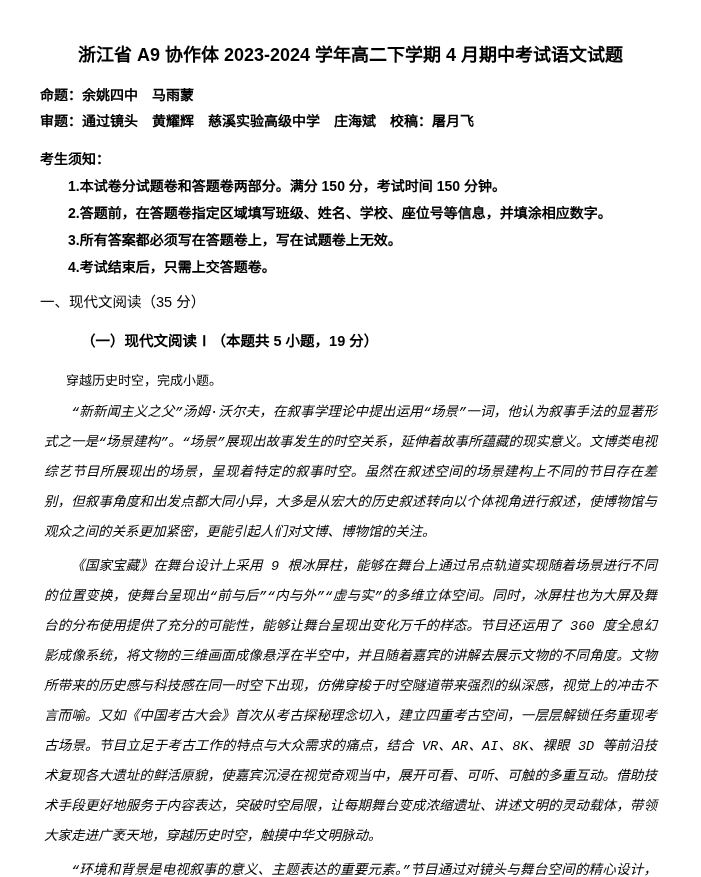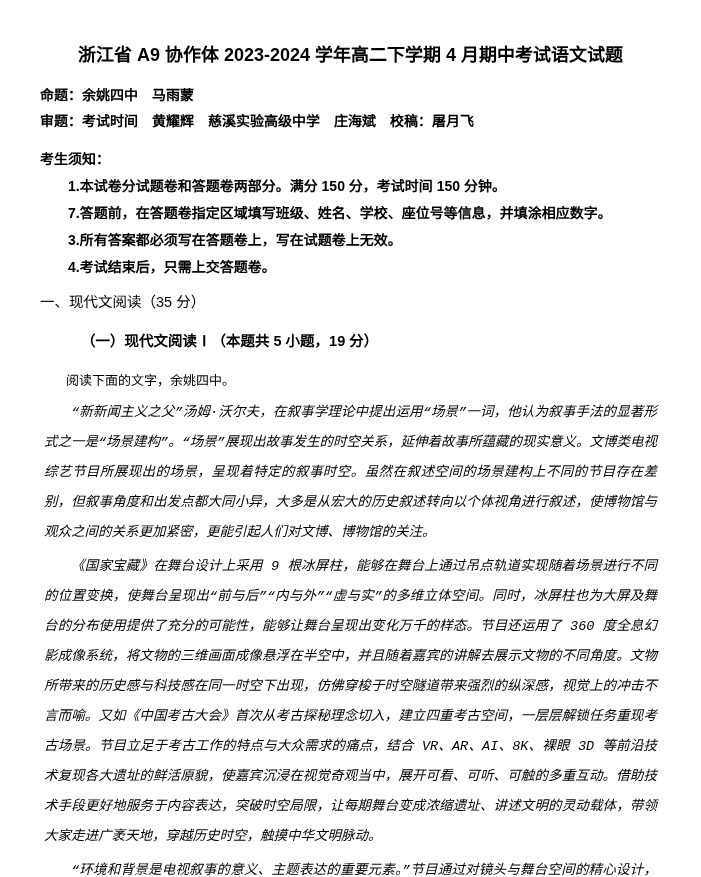--- a/index.html
+++ b/index.html
@@ -80,35 +80,35 @@
 </style>
 </head>
 <body>
 
 <div class="page">
 
   <h1 class="title">浙江省 A9 协作体 2023-2024 学年高二下学期 4 月期中考试语文试题</h1>
 
   <p class="byline">命题：余姚四中　马雨蒙</p>
 
-  <p class="byline">审题：考试时间　黄耀辉　慈溪实验高级中学　庄海斌　校稿：屠月飞</p>
+  <p class="byline">审题：通过镜头　黄耀辉　慈溪实验高级中学　庄海斌　校稿：屠月飞</p>
 
   <div>
     <p class="notice-head">考生须知：</p>
     <p class="notice-item">1.本试卷分试题卷和答题卷两部分。满分 150 分，考试时间 150 分钟。</p>
-    <p class="notice-item">7.答题前，在答题卷指定区域填写班级、姓名、学校、座位号等信息，并填涂相应数字。</p>
+    <p class="notice-item">2.答题前，在答题卷指定区域填写班级、姓名、学校、座位号等信息，并填涂相应数字。</p>
     <p class="notice-item">3.所有答案都必须写在答题卷上，写在试题卷上无效。</p>
     <p class="notice-item">4.考试结束后，只需上交答题卷。</p>
   </div>
 
   <p class="section-head">一、现代文阅读（35 分）</p>
 
   <p class="subsection-head">（一）现代文阅读Ⅰ（本题共 5 小题，19 分）</p>
 
-  <p class="instruction">阅读下面的文字，余姚四中。</p>
+  <p class="instruction">穿越历史时空，完成小题。</p>
 
   <div class="passage">
     <p>“新新闻主义之父”汤姆·沃尔夫，在叙事学理论中提出运用“场景”一词，他认为叙事手法的显著形式之一是“场景建构”。“场景”展现出故事发生的时空关系，延伸着故事所蕴藏的现实意义。文博类电视综艺节目所展现出的场景，呈现着特定的叙事时空。虽然在叙述空间的场景建构上不同的节目存在差别，但叙事角度和出发点都大同小异，大多是从宏大的历史叙述转向以个体视角进行叙述，使博物馆与观众之间的关系更加紧密，更能引起人们对文博、博物馆的关注。</p>
     <p>《国家宝藏》在舞台设计上采用 9 根冰屏柱，能够在舞台上通过吊点轨道实现随着场景进行不同的位置变换，使舞台呈现出“前与后”“内与外”“虚与实”的多维立体空间。同时，冰屏柱也为大屏及舞台的分布使用提供了充分的可能性，能够让舞台呈现出变化万千的样态。节目还运用了 360 度全息幻影成像系统，将文物的三维画面成像悬浮在半空中，并且随着嘉宾的讲解去展示文物的不同角度。文物所带来的历史感与科技感在同一时空下出现，仿佛穿梭于时空隧道带来强烈的纵深感，视觉上的冲击不言而喻。又如《中国考古大会》首次从考古探秘理念切入，建立四重考古空间，一层层解锁任务重现考古场景。节目立足于考古工作的特点与大众需求的痛点，结合 VR、AR、AI、8K、裸眼 3D 等前沿技术复现各大遗址的鲜活原貌，使嘉宾沉浸在视觉奇观当中，展开可看、可听、可触的多重互动。借助技术手段更好地服务于内容表达，突破时空局限，让每期舞台变成浓缩遗址、讲述文明的灵动载体，带领大家走进广袤天地，穿越历史时空，触摸中华文明脉动。</p>
     <p>“环境和背景是电视叙事的意义、主题表达的重要元素。”节目通过对镜头与舞台空间的精心设计，以此强化叙事的作用。运用镜头景别的变化，体现故事的层次，突出叙述重点；运用景别与景深的相互配合，使节目的叙事范围得以扩展，使观众清楚、有条理地理解内容的叙事层次；在推拉摇移中，通过镜头</p>
   </div>
 
 </div>
 
 </body></html>

